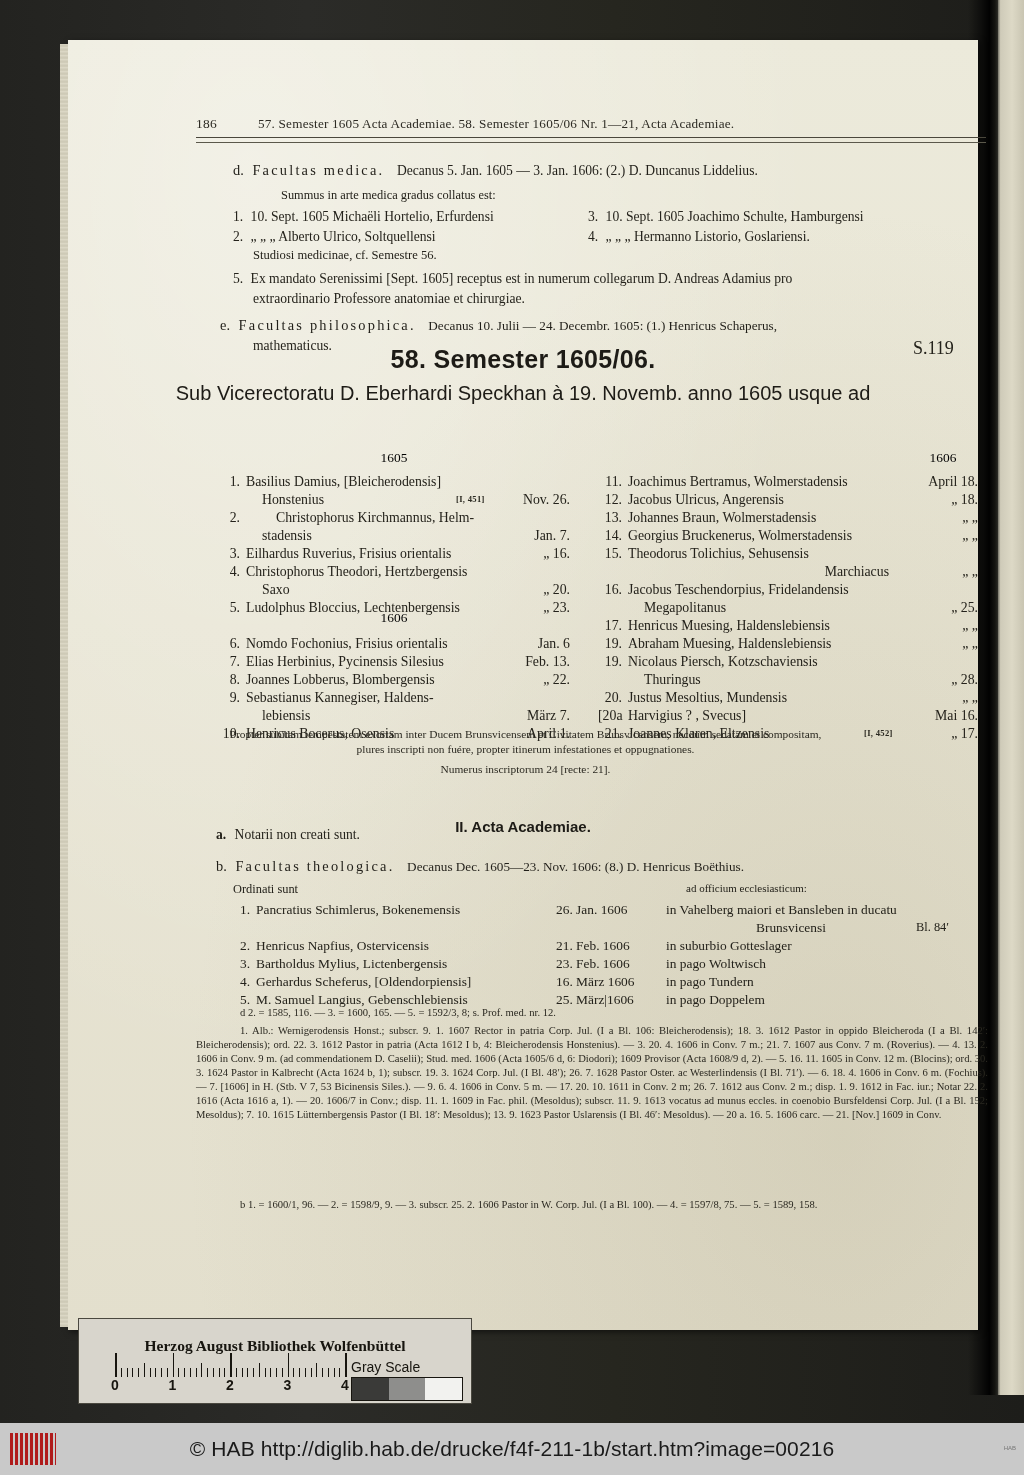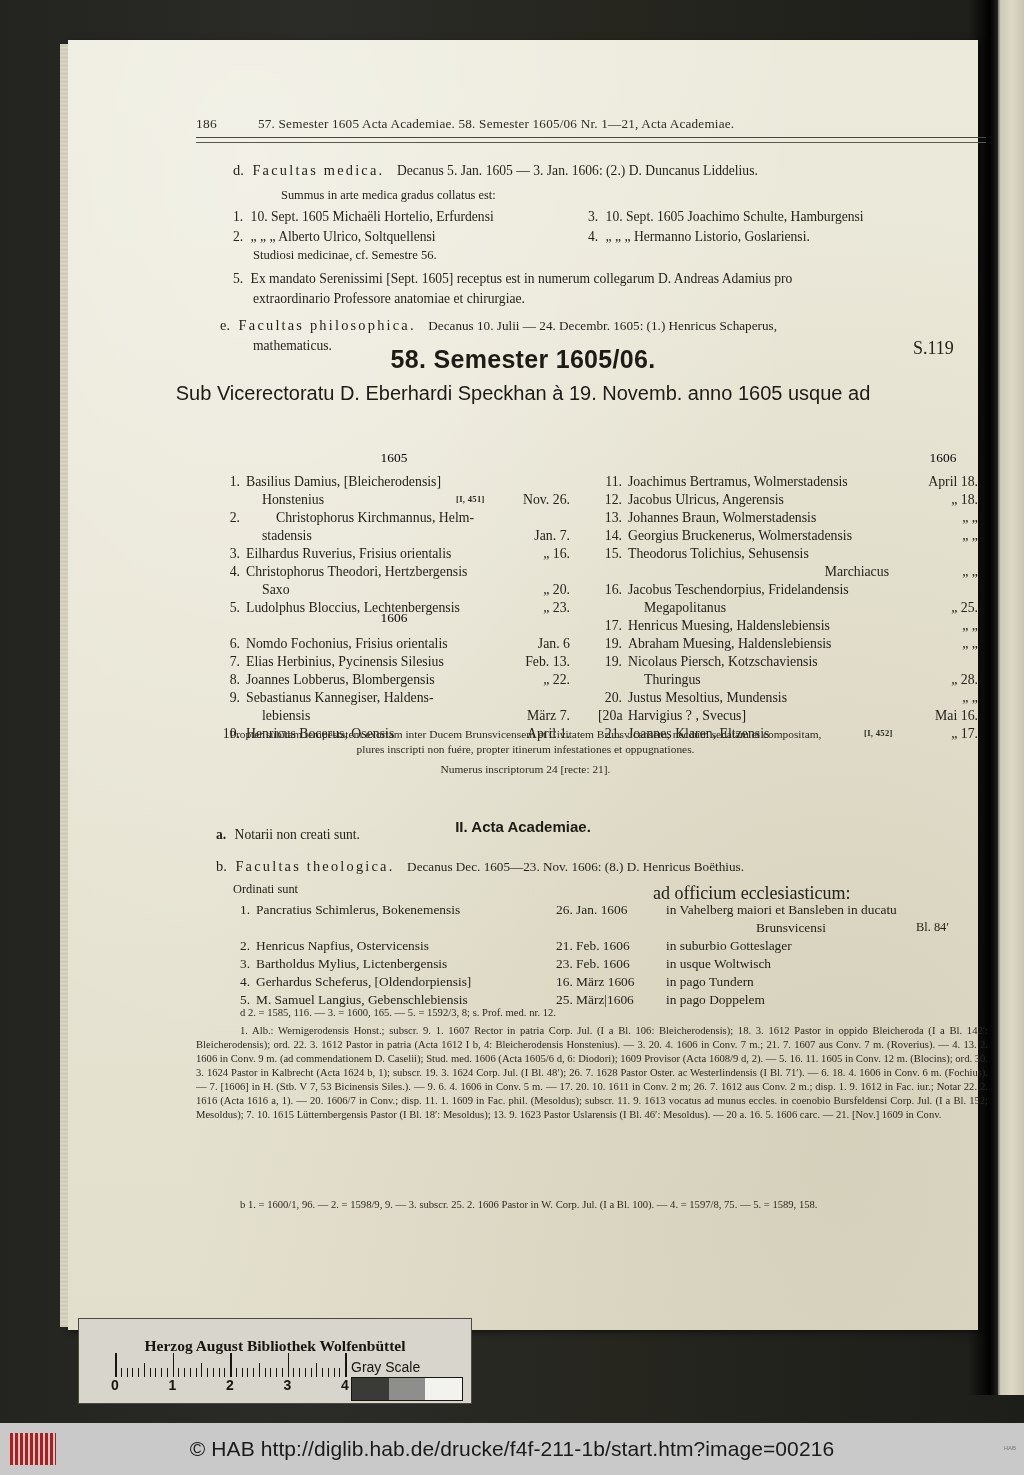--- a/index.html
+++ b/index.html
@@ -347,21 +347,21 @@
         <span style="margin-left:5px">Notarii non creati sunt.</span>
       </div>
 
       <div class="fac" style="top:818px;left:148px;">
         <span>b.</span>
         <span class="lbl" style="margin-left:5px">Facultas theologica.</span>
         <span style="margin-left:9px;font-size:13.2px">Decanus Dec. 1605—23. Nov. 1606: (8.) D. Henricus Boëthius.</span>
       </div>
 
       <div class="blk tx" style="top:842px;left:165px;font-size:12.4px;">Ordinati sunt</div>
-      <div class="blk tx" style="top:842px;left:585px;font-size:18px;">ad officium ecclesiasticum:</div>
+      <div class="blk tx" style="top:842px;left:618px;font-size:11px;">ad officium ecclesiasticum:</div>
 
       <div class="ord" id="ord-table" style="top:862px;left:158px;width:760px;">
           <div style="position: absolute; top: 0px; left: 0px; width: 100%;">
             <span class="c1">1.</span>
             <span class="c2">Pancratius Schimlerus, Bokenemensis</span>
             <span class="c3">26. Jan. 1606</span>
             <span class="c4">in Vahelberg maiori et Bansleben in ducatu</span>
           </div>
           <div style="position: absolute; top: 18px; left: 0px; width: 100%;">
             <span class="c1"></span>
@@ -373,21 +373,21 @@
           <div style="position: absolute; top: 36px; left: 0px; width: 100%;">
             <span class="c1">2.</span>
             <span class="c2">Henricus Napfius, Ostervicensis</span>
             <span class="c3">21. Feb. 1606</span>
             <span class="c4">in suburbio Gotteslager</span>
           </div>
           <div style="position: absolute; top: 54px; left: 0px; width: 100%;">
             <span class="c1">3.</span>
             <span class="c2">Bartholdus Mylius, Lictenbergensis</span>
             <span class="c3">23. Feb. 1606</span>
-            <span class="c4">in usque Woltwisch</span>
+            <span class="c4">in pago Woltwisch</span>
           </div>
           <div style="position: absolute; top: 72px; left: 0px; width: 100%;">
             <span class="c1">4.</span>
             <span class="c2">Gerhardus Scheferus, [Oldendorpiensis]</span>
             <span class="c3">16. März 1606</span>
             <span class="c4">in pago Tundern</span>
           </div>
           <div style="position: absolute; top: 90px; left: 0px; width: 100%;">
             <span class="c1">5.</span>
             <span class="c2">M. Samuel Langius, Gebenschlebiensis</span>

